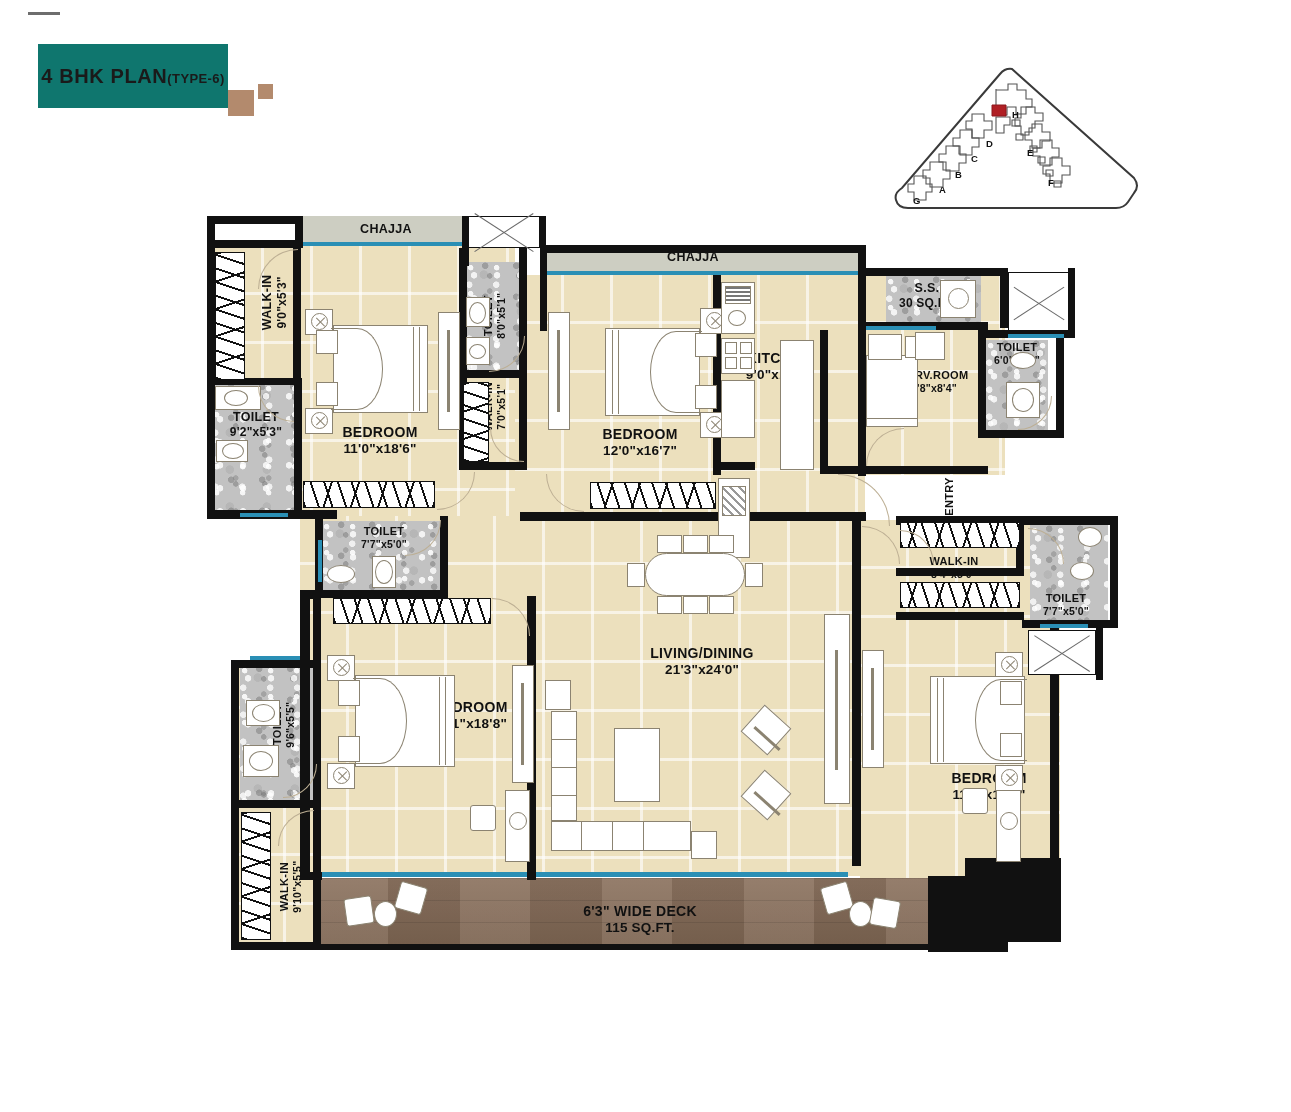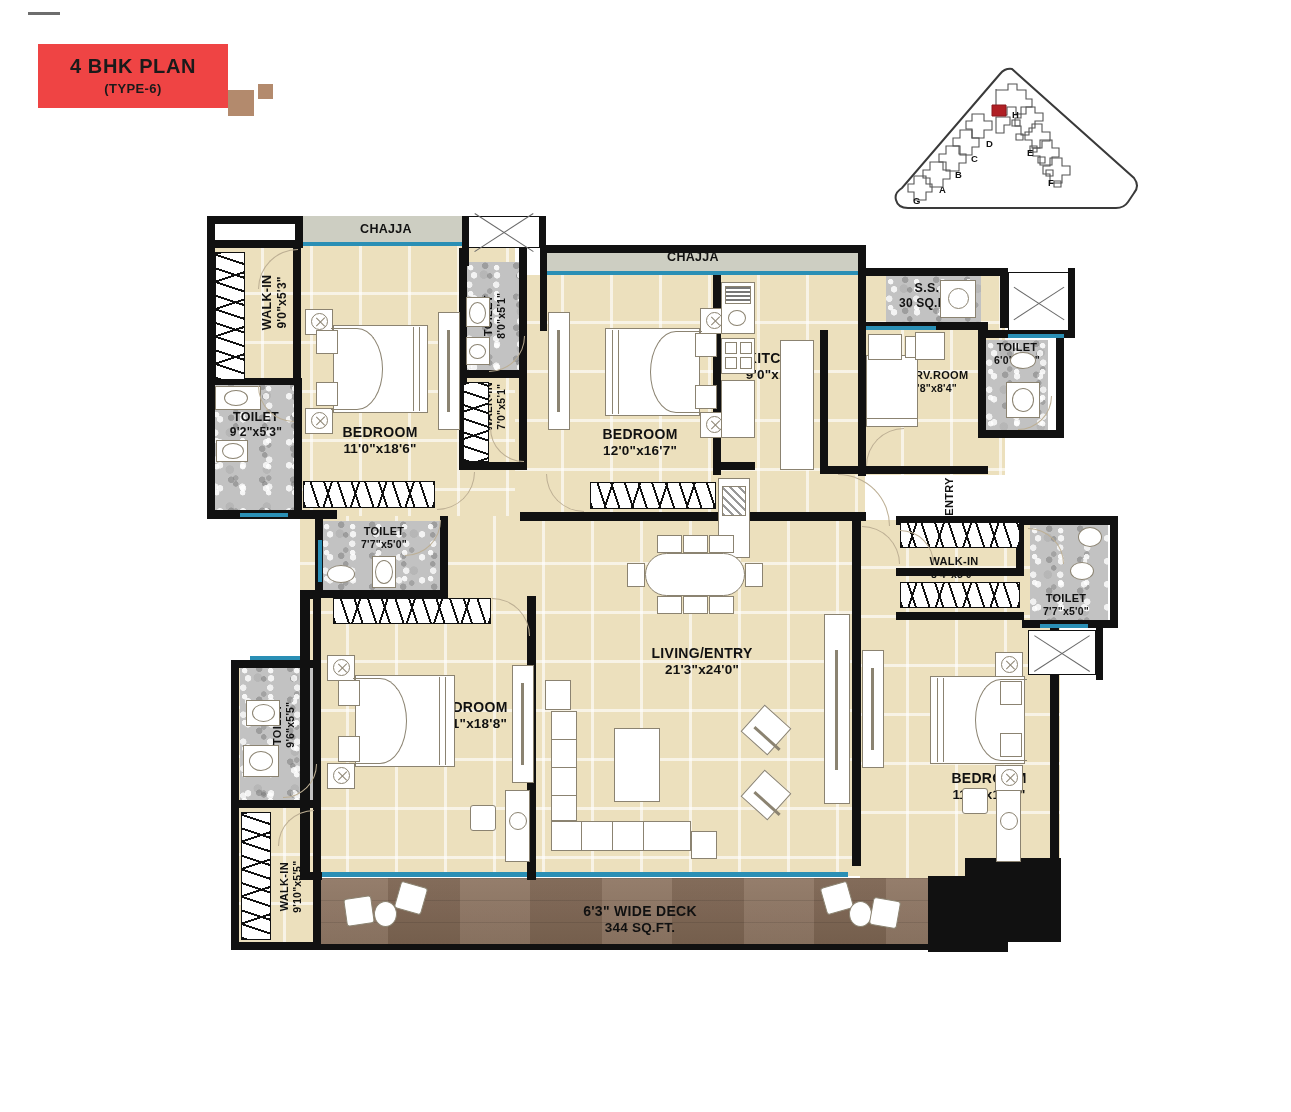--- a/index.html
+++ b/index.html
@@ -2,21 +2,21 @@
 <html><head>
 <meta charset="utf-8">
 <title>4 BHK Plan (Type-2)</title>
 <style>
   html,body{margin:0;padding:0;background:#ffffff;}
   body{width:1291px;height:1112px;position:relative;overflow:hidden;
        font-family:"Liberation Sans","DejaVu Sans",sans-serif;color:#111;}
 
   
   #title-block{position:absolute;left:38px;top:44px;width:190px;height:64px;
-     background:#ef4444;display:flex;flex-direction:column;justify-content:center;
+     background:#0f766e;display:flex;flex-direction:row;justify-content:center;
      align-items:center;}
   #title-main{font-size:20px;font-weight:bold;letter-spacing:.6px;color:#1a1a1a;line-height:1;}
   #title-sub{font-size:13px;font-weight:bold;letter-spacing:.4px;color:#1a1a1a;margin-top:5px;}
   .deco-sq{position:absolute;background:#b38a6d;}
   #deco-a{left:228px;top:90px;width:26px;height:26px;}
   #deco-b{left:258px;top:84px;width:15px;height:15px;}
   #top-rule{position:absolute;left:28px;top:12px;width:32px;height:3px;background:#6d6d6d;}
 
   
   #key-plan{position:absolute;left:888px;top:62px;width:262px;height:155px;}
@@ -175,21 +175,21 @@
   <div class="wet" style="left:886px;top:276px;width:95px;height:48px;"></div>
   <div class="wet" style="left:986px;top:340px;width:62px;height:92px;"></div>
   <div class="wet" style="left:322px;top:521px;width:125px;height:72px;"></div>
   <div class="wet" style="left:240px;top:665px;width:78px;height:140px;"></div>
   <div class="wet" style="left:1030px;top:525px;width:78px;height:100px;"></div>
 
   <div class="deck" style="left:318px;top:878px;width:640px;height:68px;clip-path:polygon(0 0,640 0,595 68,0 68);"></div>
   <div class="band" style="left:318px;top:872px;width:530px;height:5px;"></div>
   <div class="lbl big" style="left:545px;top:903px;width:190px;">
     <span class="n">6'3" WIDE DECK</span>
-    <span class="d">344 SQ.FT.</span>
+    <span class="d">115 SQ.FT.</span>
   </div>
 
   <div class="fz fzr" style="left:345px;top:897px;width:28px;height:28px;transform:rotate(-8deg);"></div>
   <div class="oval" style="left:374px;top:901px;width:23px;height:26px;"></div>
   <div class="fz fzr" style="left:397px;top:884px;width:28px;height:28px;transform:rotate(16deg);"></div>
 
   <div class="fz fzr" style="left:823px;top:884px;width:28px;height:28px;transform:rotate(-16deg);"></div>
   <div class="oval" style="left:849px;top:901px;width:23px;height:26px;"></div>
   <div class="fz fzr" style="left:871px;top:899px;width:28px;height:28px;transform:rotate(10deg);"></div>
 
@@ -330,21 +330,21 @@
   </div>
   <div class="lbl rot sm" style="left:240px;top:712px;width:88px;">
     <span class="n">TOILET</span>
     <span class="d">9'6"x5'5"</span>
   </div>
   <div class="lbl rot sm" style="left:243px;top:874px;width:96px;">
     <span class="n">WALK-IN</span>
     <span class="d">9'10"x5'5"</span>
   </div>
   <div class="lbl big" style="left:622px;top:645px;width:160px;">
-    <span class="n">LIVING/ENTRY</span>
+    <span class="n">LIVING/DINING</span>
     <span class="d">21'3"x24'0"</span>
   </div>
   <div class="lbl sm" style="left:900px;top:555px;width:108px;">
     <span class="n">WALK-IN</span>
     <span class="d">8'4"x5'0"</span>
   </div>
   <div class="lbl sm" style="left:1026px;top:592px;width:80px;">
     <span class="n">TOILET</span>
     <span class="d">7'7"x5'0"</span>
   </div>

